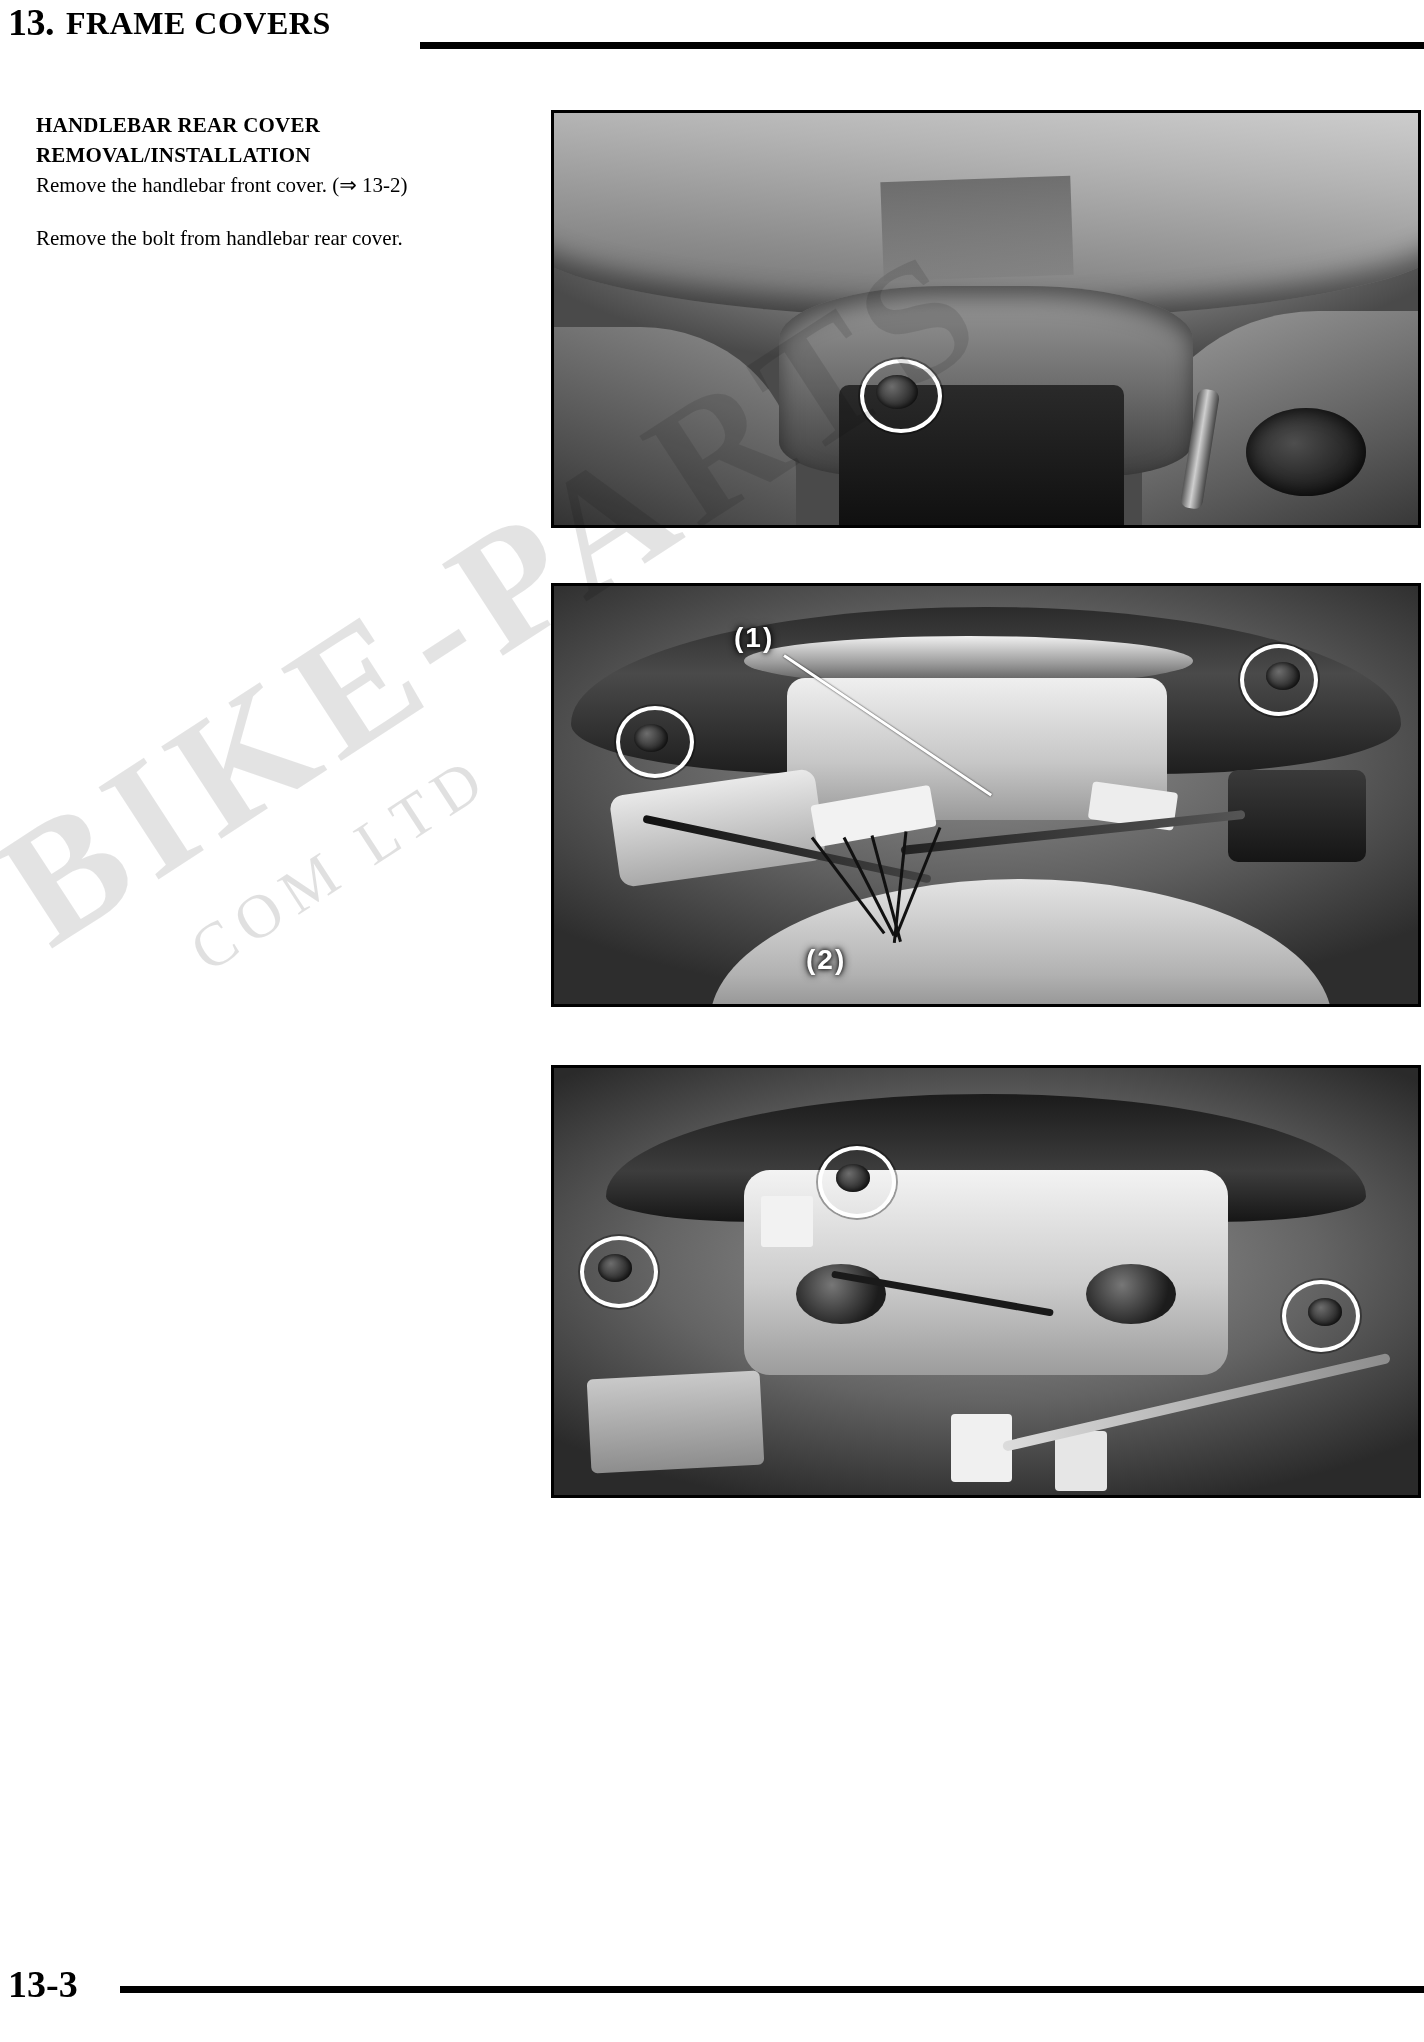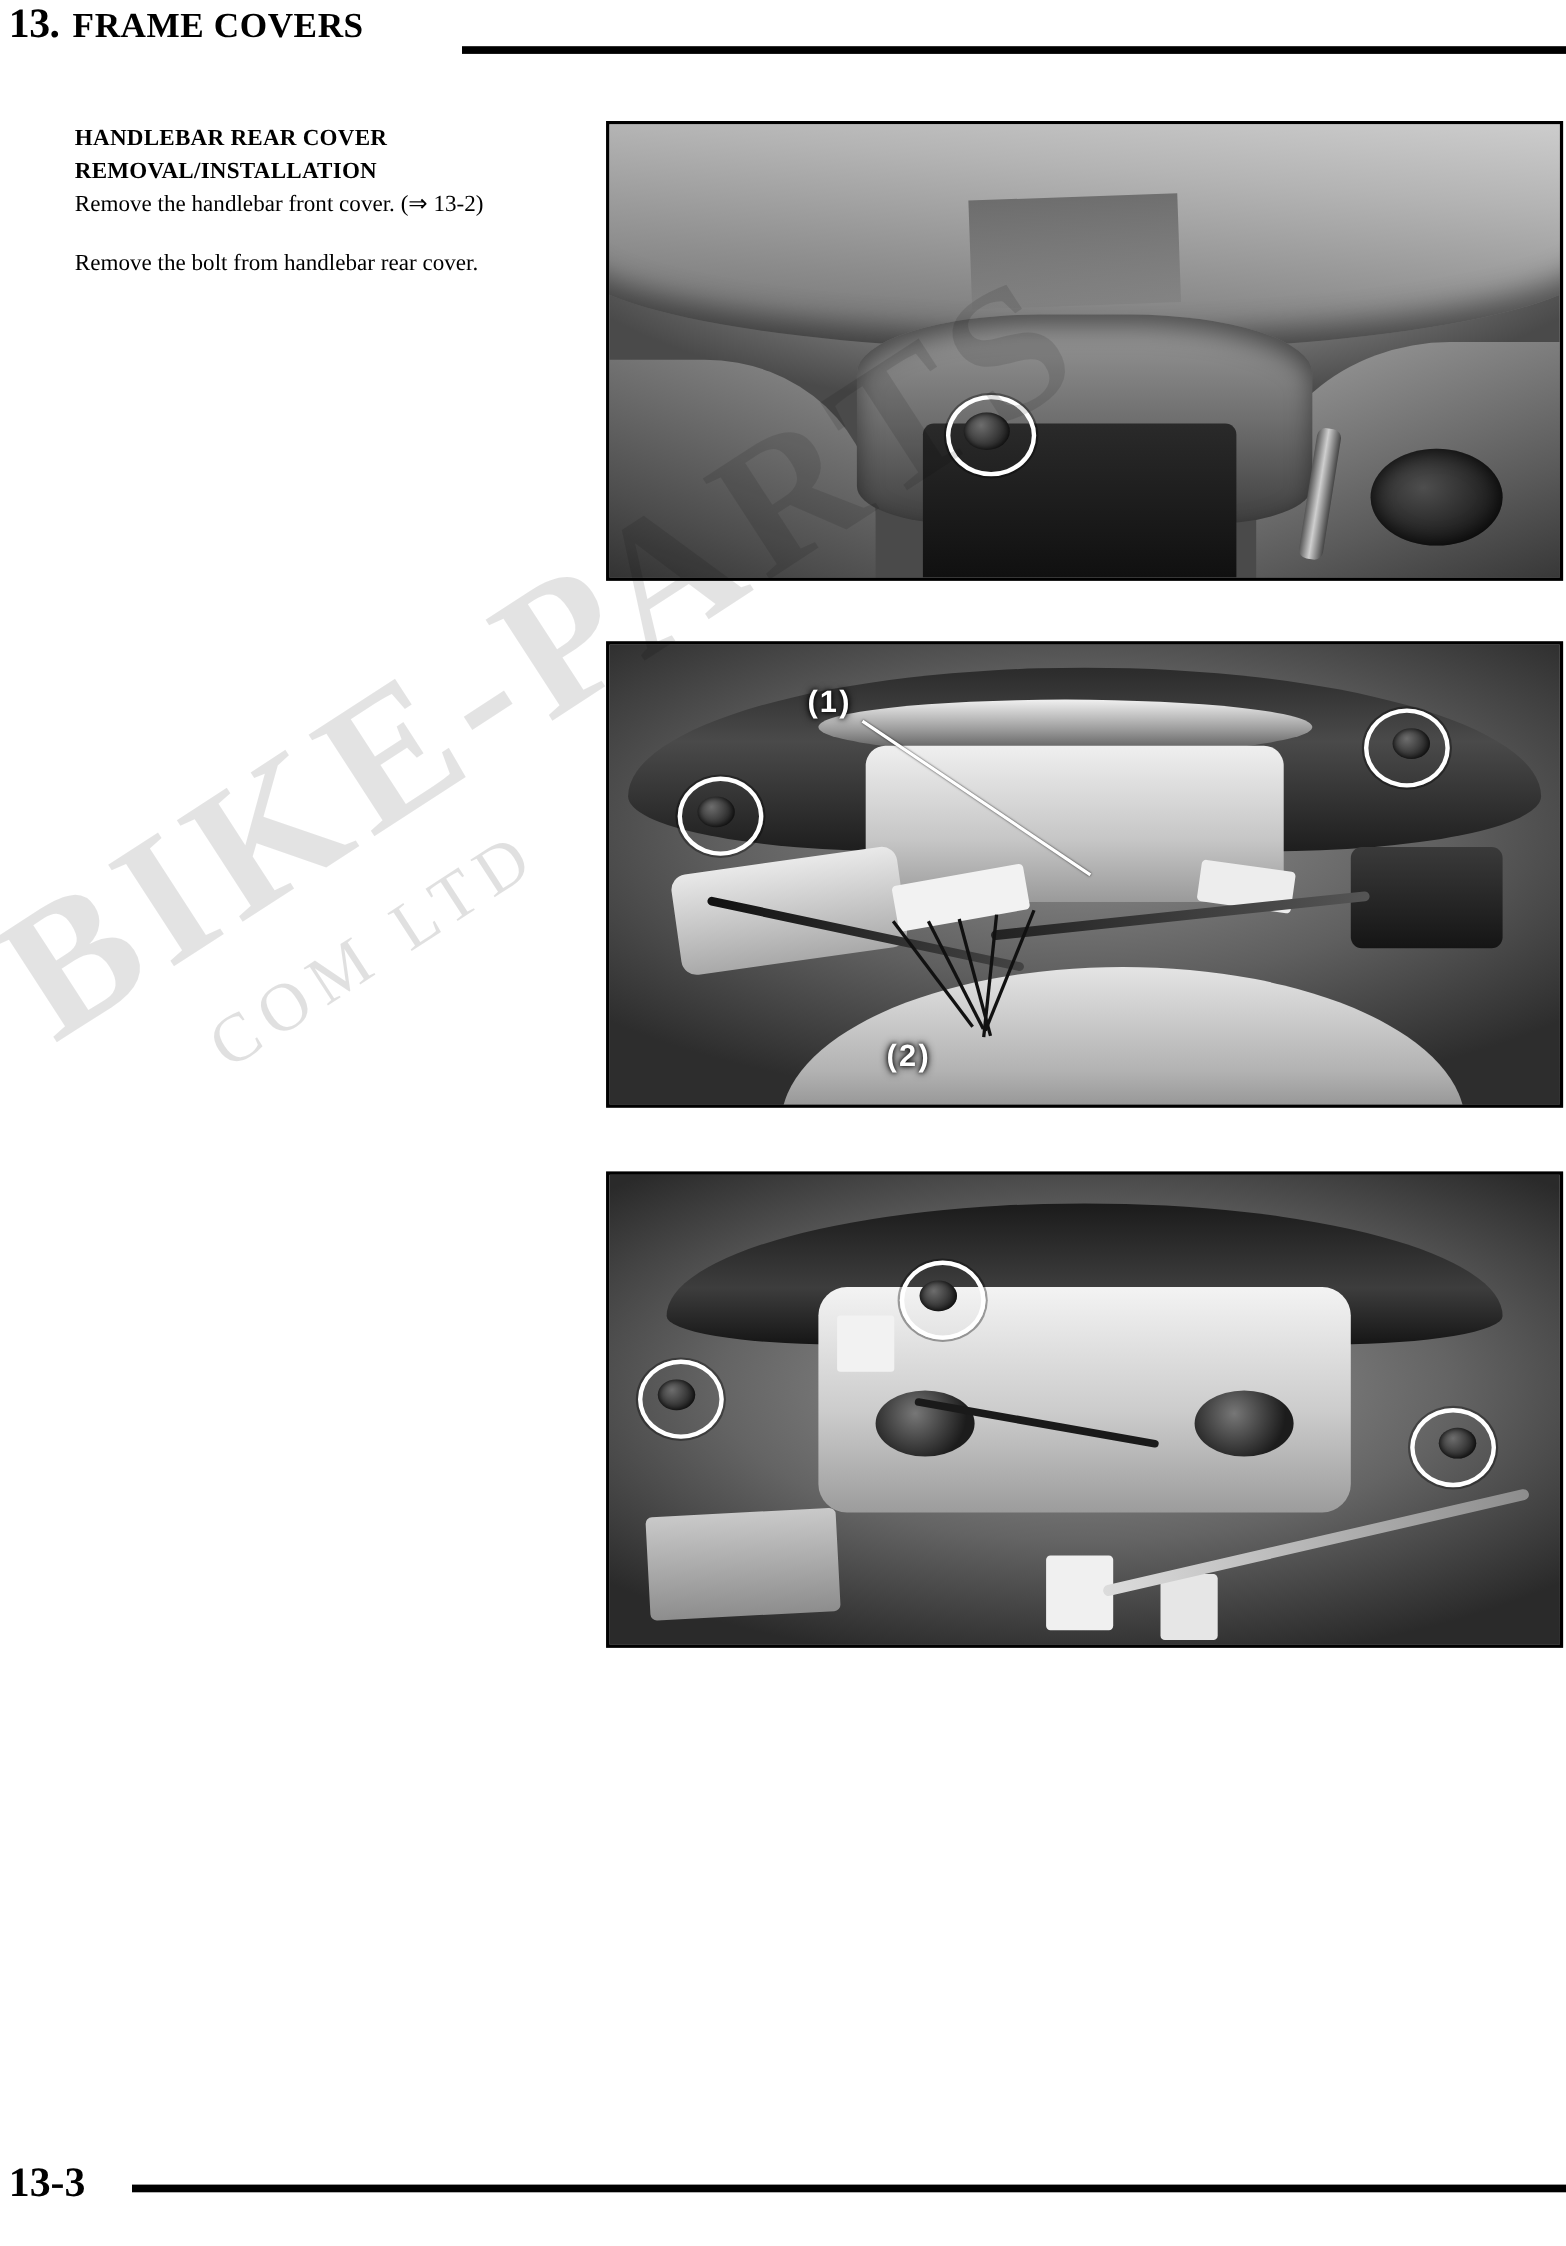--- a/index.html
+++ b/index.html
@@ -74,21 +74,20 @@
     width: 1304px;
     height: 7px;
     background: #000;
   }
 
   
   .text-col {
     position: absolute;
     left: 36px;
     width: 480px;
-    margin-left: 32px;
   }
   .section-heading {
     font-size: 21px;
     font-weight: bold;
     line-height: 1.28;
     margin: 0 0 3px 0;
     letter-spacing: 0.2px;
   }
   .body-text {
     font-size: 21px;

